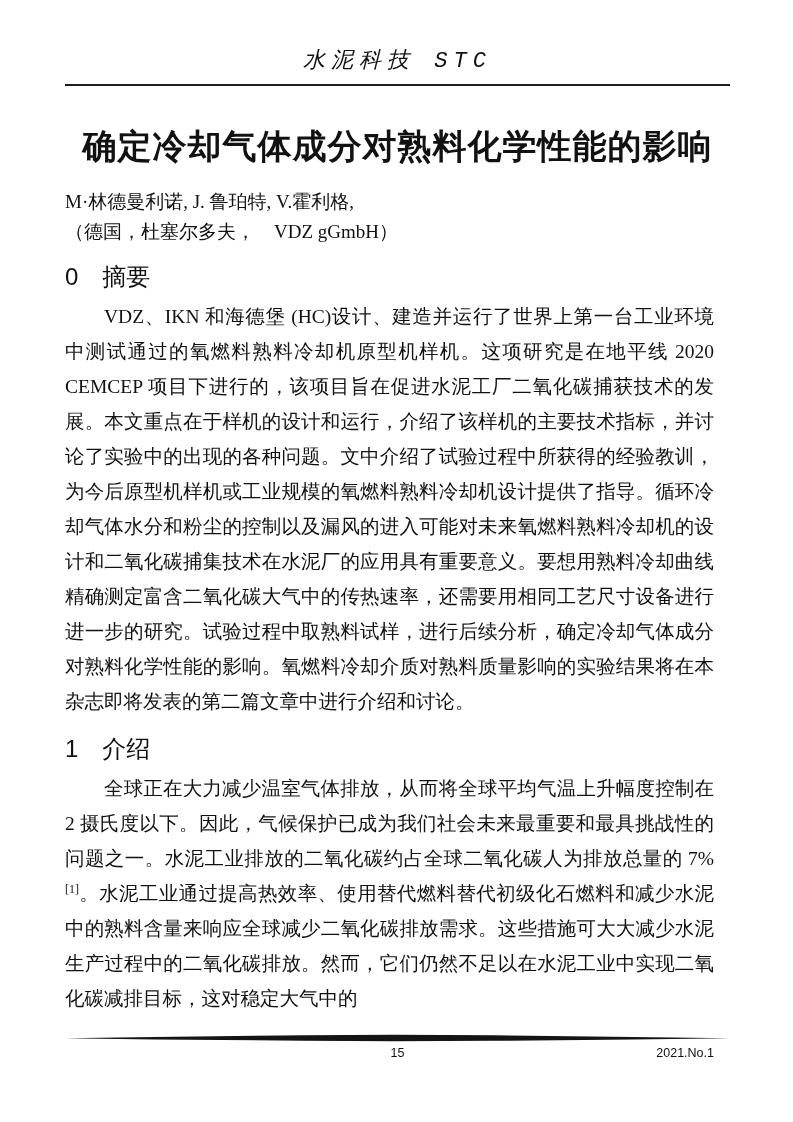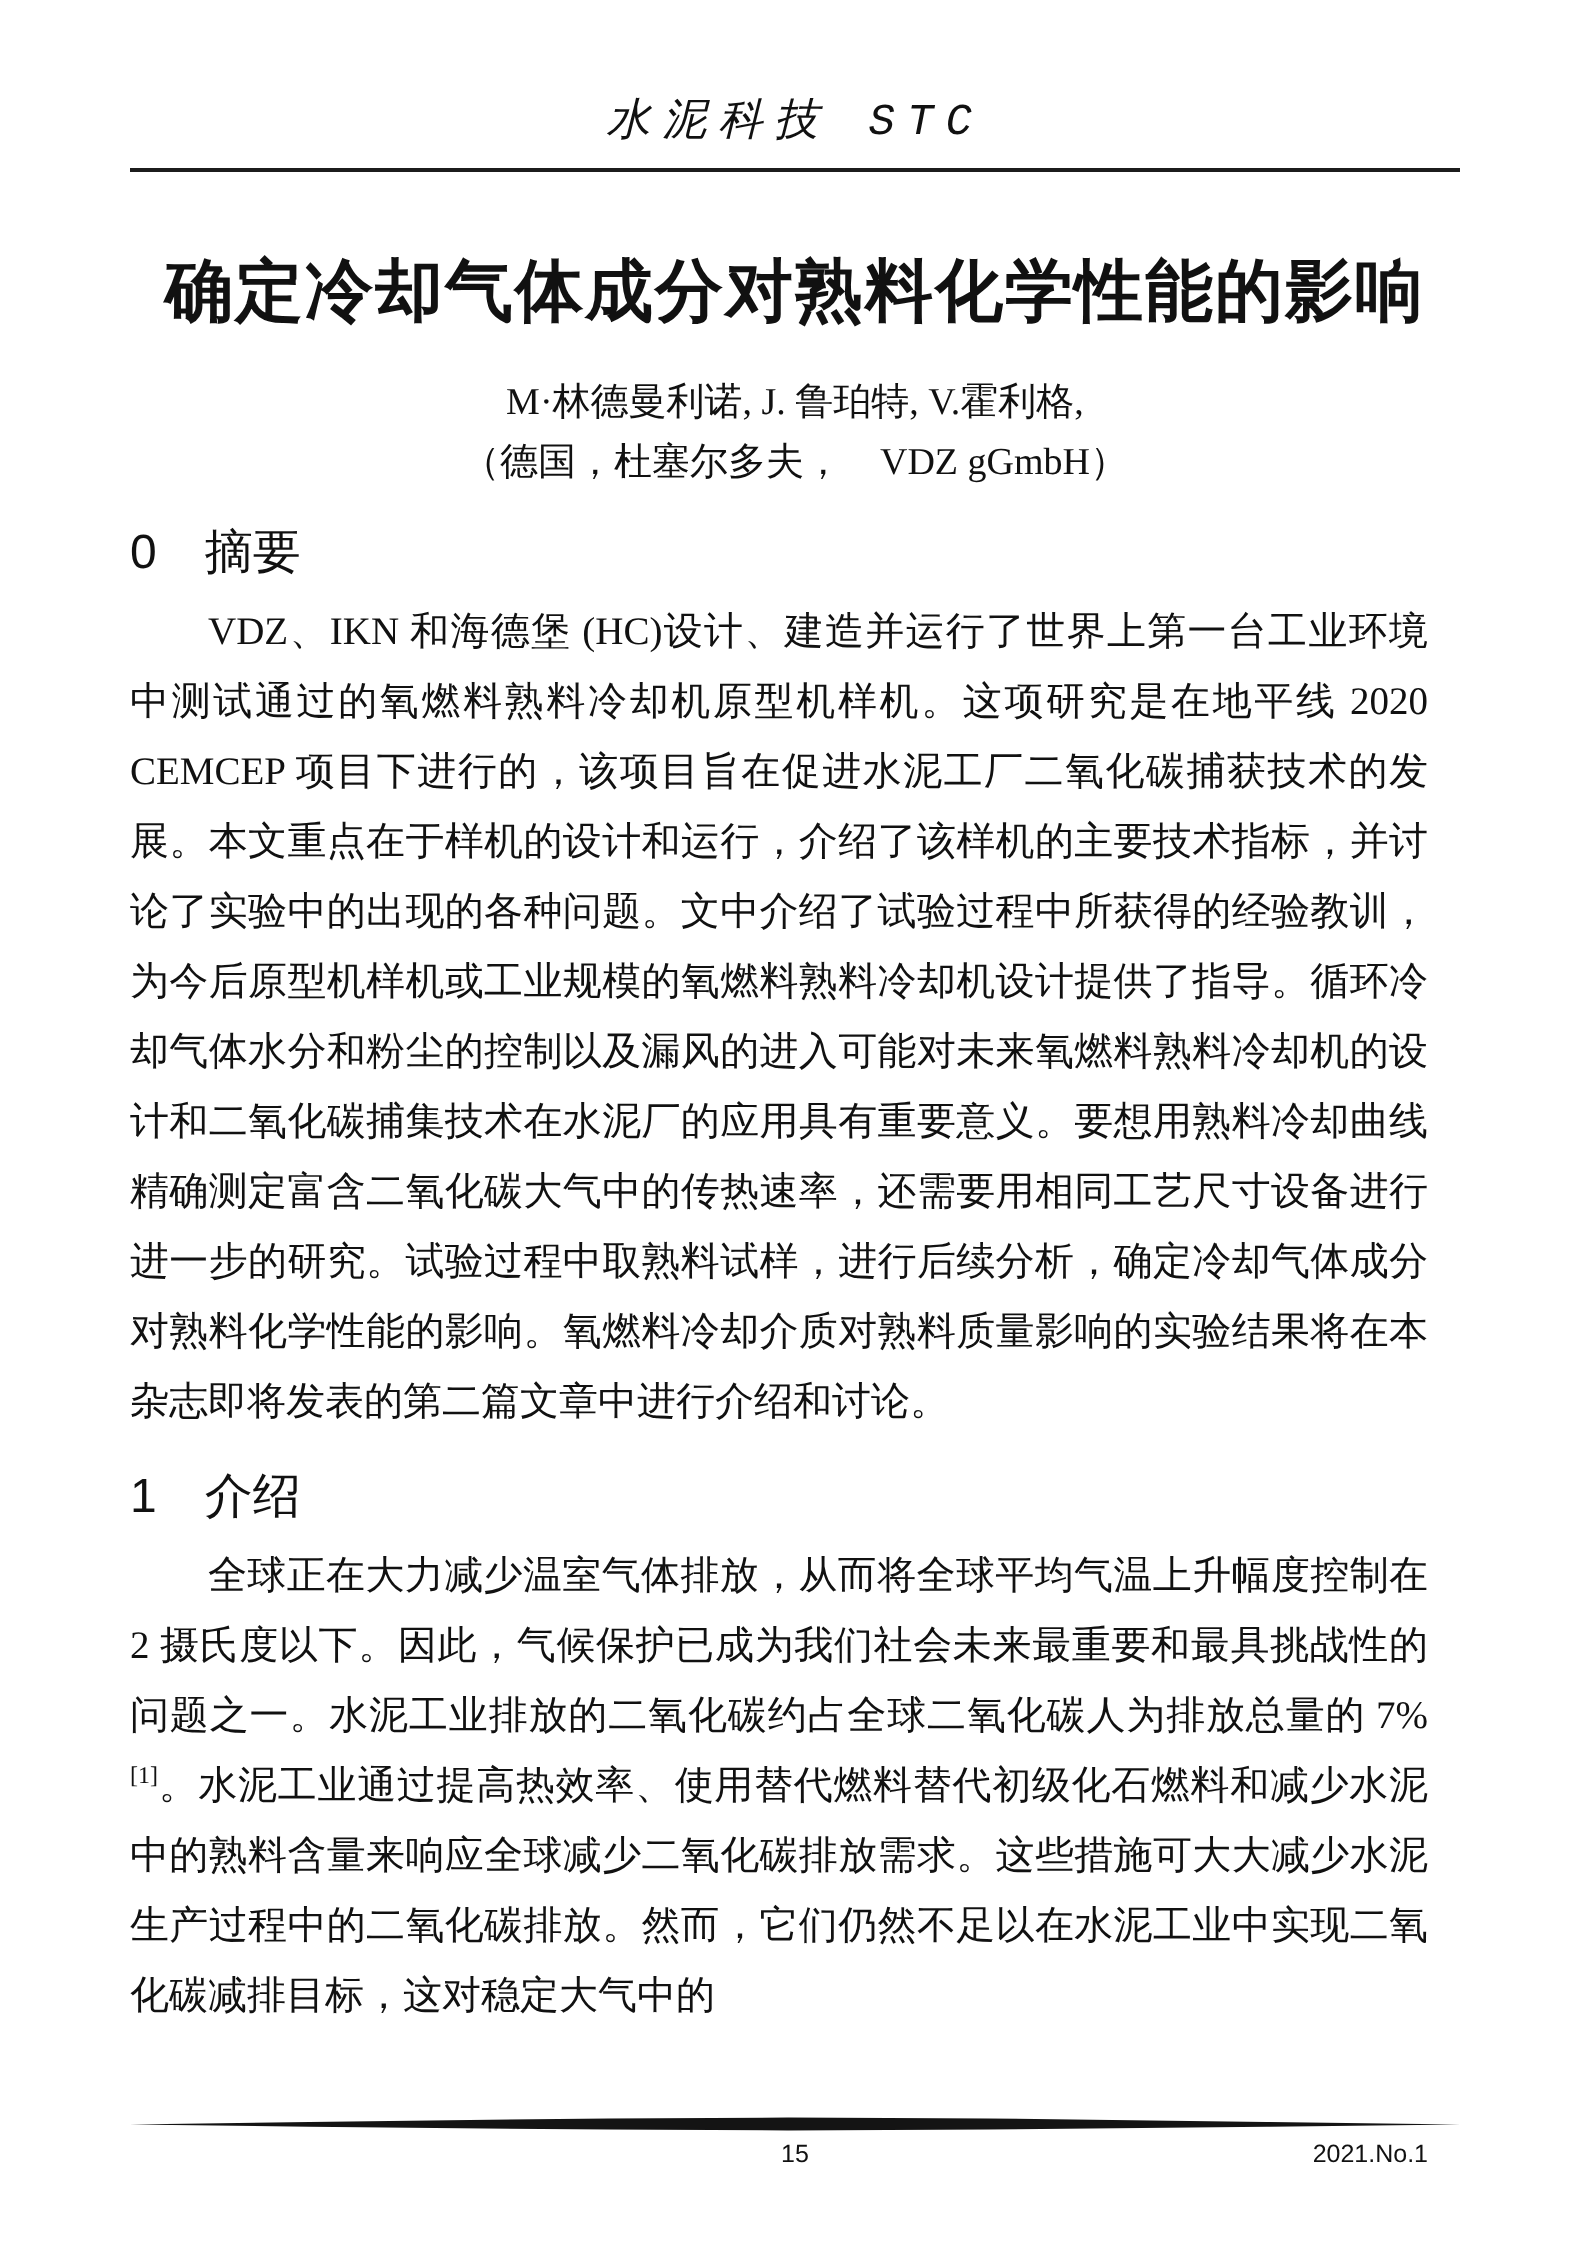--- a/index.html
+++ b/index.html
@@ -35,21 +35,21 @@
   
   .doc-title {
     margin: 38px 0 0 0;
     text-align: center;
     font-size: 34px;
     line-height: 44px;
     font-weight: bold;
     letter-spacing: 1px;
     font-family: "Liberation Sans", sans-serif;
   }
-  .author-block { margin-top: 19px; text-align: center; }
+  .author-block { margin-top: 19px; text-align: left; }
   .author-block + .author-block { margin-top: 10px; }
   .author-names, .author-affiliation {
     font-size: 19px;
     line-height: 30px;
     font-family: "Liberation Serif", serif;
   }
   
   .section-heading {
     margin: 16px 0 0 0;
     font-size: 24px;
@@ -68,21 +68,21 @@
   .ref-sup {
     font-size: 12px;
     vertical-align: super;
     line-height: 0;
   }
   
   .footer {
     position: absolute;
     left: 65px;
     right: 63px;
-    top: 1058px;
+    top: 1034px;
   }
   .footer-rule { display: block; width: 100%; height: 8px; }
   .footer-row {
     position: relative;
     margin-top: 2px;
     height: 18px;
     font-family: "Liberation Sans", sans-serif;
     font-size: 12.5px;
     line-height: 18px;
   }

